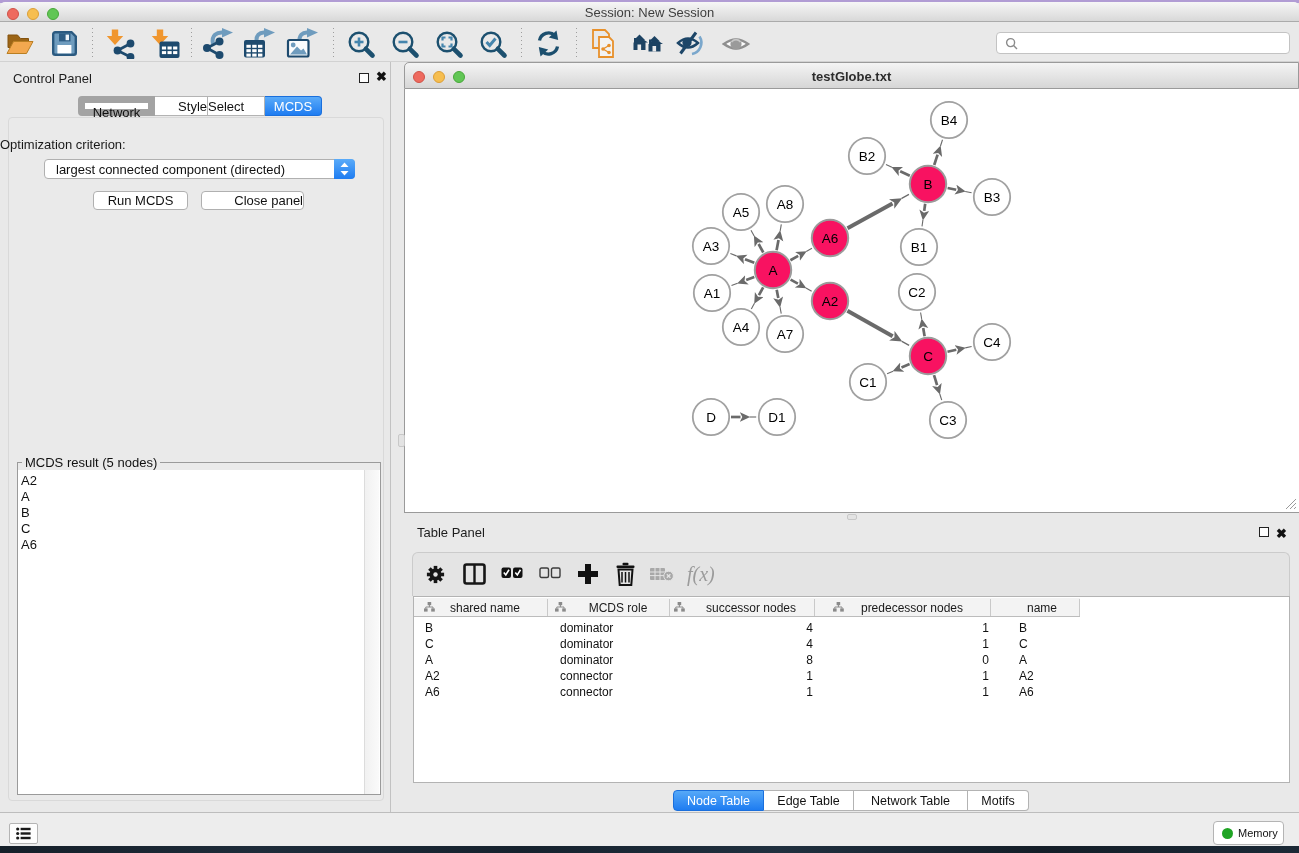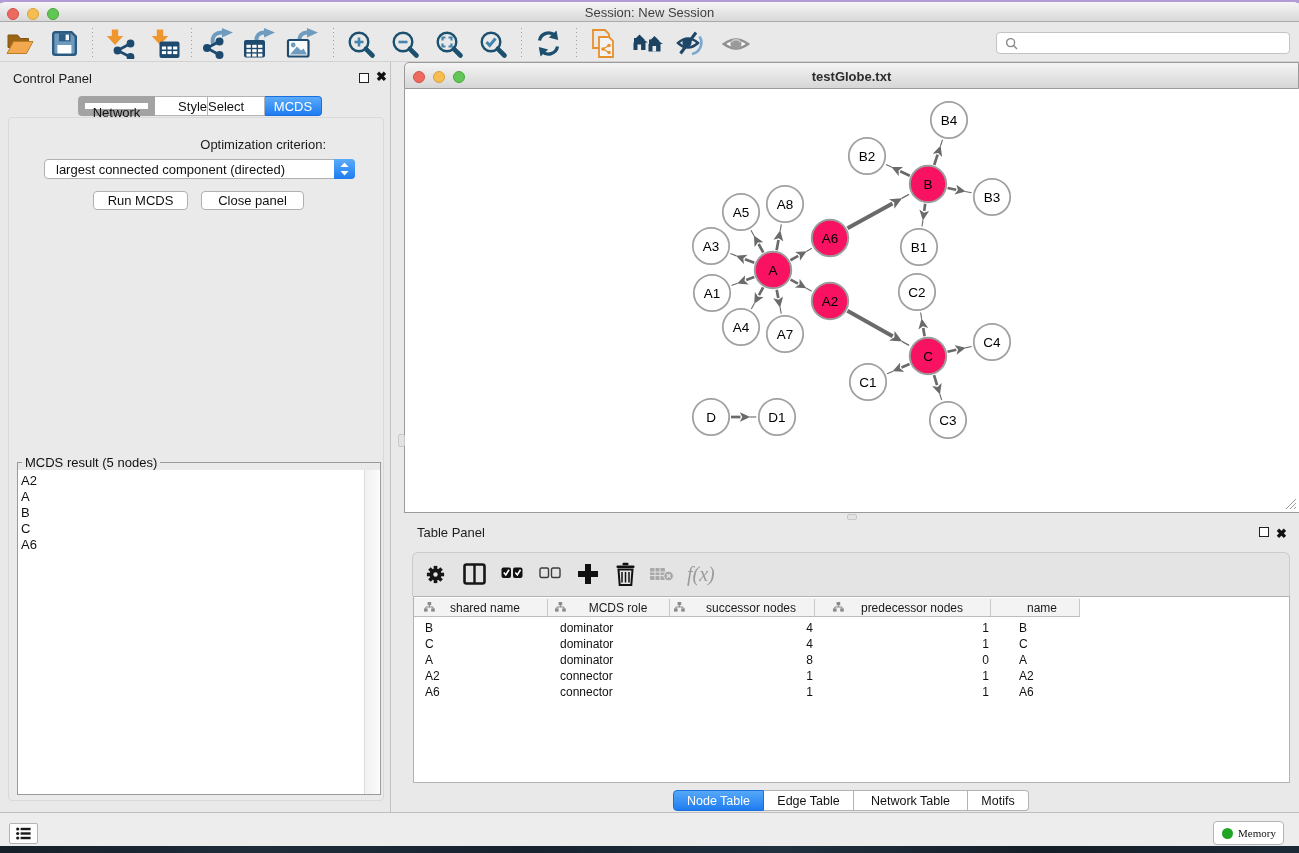--- a/index.html
+++ b/index.html
@@ -186,34 +186,34 @@
   <div class="abs" style="left:376px;top:7px;font-size:13px;font-weight:bold;color:#111;">✖</div>
 
   <div class="abs" style="left:78px;top:34px;height:20px;">
     <div style="float:left;width:77px;height:20px;background:#fff;border:7px solid #a3a3a3;border-radius:4px 0 0 4px;font-size:13px;color:#111;text-align:center;line-height:19px;">Network</div>
     <div style="float:left;width:53px;height:20px;background:#fff;border:1px solid #b3b3b3;border-left:none;font-size:13px;color:#111;text-align:right;line-height:19px;">Style</div>
     <div style="float:left;width:57px;height:20px;background:#fff;border:1px solid #b3b3b3;border-left:none;font-size:13px;color:#111;text-align:left;line-height:19px;">Select</div>
     <div style="float:left;width:57px;height:20px;background:linear-gradient(#5aabf9,#1e7cf1);border:1px solid #1a6fdc;border-left:none;border-radius:0 4px 4px 0;font-size:13px;color:#fff;text-align:center;line-height:19px;">MCDS</div>
   </div>
 
   <div class="abs" style="left:8px;top:55px;width:376px;height:684px;background:#eaeaea;border:1px solid #d9d9d9;border-radius:4px;"></div>
-  <div class="abs" style="left:0;top:75px;width:326px;text-align:right;font-size:13px;color:#1a1a1a;">Optimization criterion:</div>
+  <div class="abs" style="left:0;top:75px;width:326px;text-align:left;font-size:13px;color:#1a1a1a;">Optimization criterion:</div>
 
   <div class="abs" style="left:44px;top:97px;width:311px;height:20px;background:#fff;border:1px solid #b0b0b0;border-radius:4px;">
     <div style="position:absolute;left:11px;top:2px;font-size:13px;color:#111;">largest connected component (directed)</div>
     <div style="position:absolute;right:-1px;top:-1px;width:21px;height:20px;background:linear-gradient(#5aabf9,#1e7cf1);border-radius:0 4px 4px 0;">
       <svg width="21" height="20" viewBox="0 0 21 20">
           <path d="M6.5 8 L10.5 3.5 L14.5 8 z" fill="#fff"></path>
           <path d="M6.5 12 L10.5 16.5 L14.5 12 z" fill="#fff"></path>
         </svg>
     </div>
   </div>
 
   <div class="abs" style="left:93px;top:129px;width:95px;height:19px;background:#fff;border:1px solid #b0b0b0;border-radius:4px;font-size:13px;color:#111;text-align:center;line-height:18px;">Run MCDS</div>
-  <div class="abs" style="left:201px;top:129px;width:103px;height:19px;background:#fff;border:1px solid #b0b0b0;border-radius:4px;font-size:13px;color:#111;text-align:center;line-height:18px;">Close panel</div>
+  <div class="abs" style="left:201px;top:129px;width:103px;height:19px;background:#fff;border:1px solid #b0b0b0;border-radius:4px;font-size:13px;color:#111;text-align:right;line-height:18px;">Close panel</div>
 
   <div class="abs" style="left:17px;top:400px;width:364px;height:333px;border:1px solid #9a9a9a;"></div>
   <div class="abs" style="left:22px;top:394px;font-size:13px;line-height:14px;color:#111;background:#eaeaea;padding:0 3px;">MCDS result (5 nodes)</div>
   <div class="abs" style="left:18px;top:408px;width:362px;height:324px;background:#fff;">
     <div style="position:absolute;right:1px;top:0;width:15px;height:324px;background:linear-gradient(90deg,#f1f1f1,#fafafa);border-left:1px solid #dcdcdc;"></div>
     <div style="position:absolute;left:3px;top:3px;font-size:13px;color:#111;line-height:16px;">A2<br>A<br>B<br>C<br>A6</div>
   </div>
 </div>
 
 <div id="netwin" class="abs" style="left:404px;top:62px;width:895px;height:451px;border-radius:6px;">
@@ -474,15 +474,15 @@
       <circle cx="1.7" cy="2" r="1.6" fill="#1a1a1a"></circle>
         <circle cx="1.7" cy="6.5" r="1.6" fill="#1a1a1a"></circle>
         <circle cx="1.7" cy="11" r="1.6" fill="#1a1a1a"></circle>
       <rect x="4.6" y="0.8" width="10" height="2.4" fill="#1a1a1a"></rect>
         <rect x="4.6" y="5.3" width="10" height="2.4" fill="#1a1a1a"></rect>
         <rect x="4.6" y="9.8" width="10" height="2.4" fill="#1a1a1a"></rect>
     </svg>
   </div>
   <div class="abs" style="left:1213px;top:8px;width:71px;height:24px;background:#fff;border:1px solid #b4b4b4;border-radius:4px;font-size:11px;color:#111;">
     <span style="position:absolute;left:8px;top:6px;width:11px;height:11px;border-radius:50%;background:#1fa424;"></span>
-    <span style="position:absolute;left:24px;top:5px;font-family:Liberation Serif, serif;">Memory</span>
+    <span style="position:absolute;left:24px;top:5px;">Memory</span>
   </div>
 </div>
 
 </body></html>

